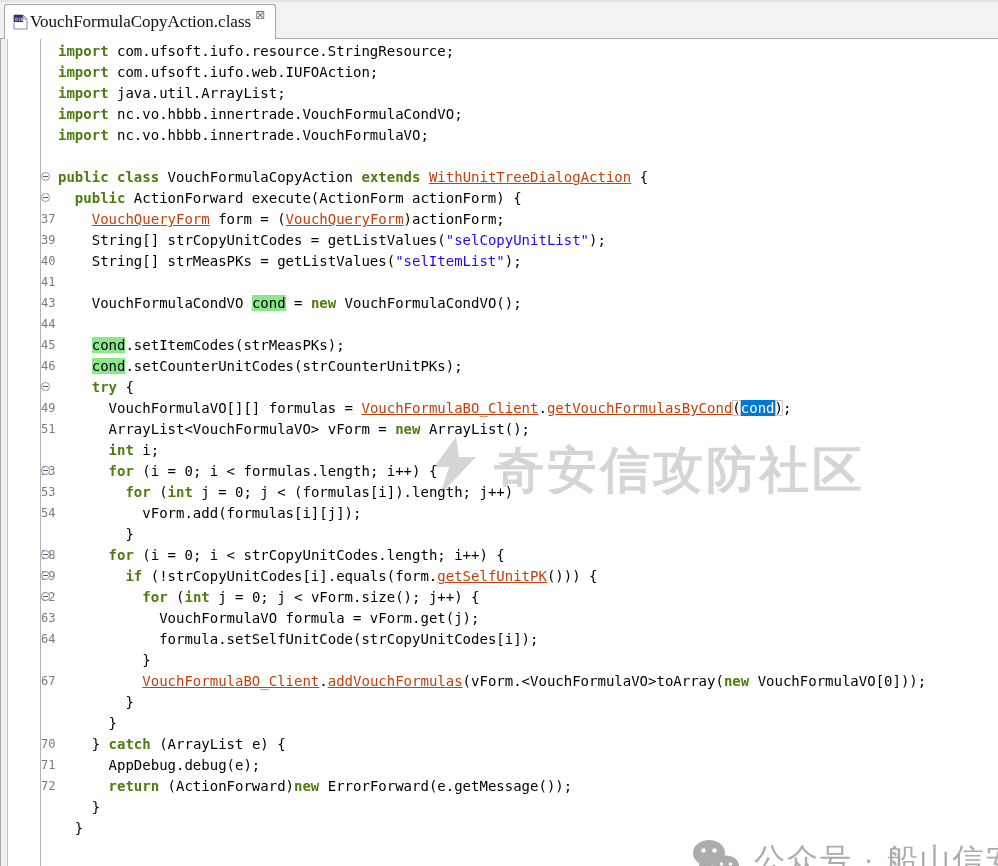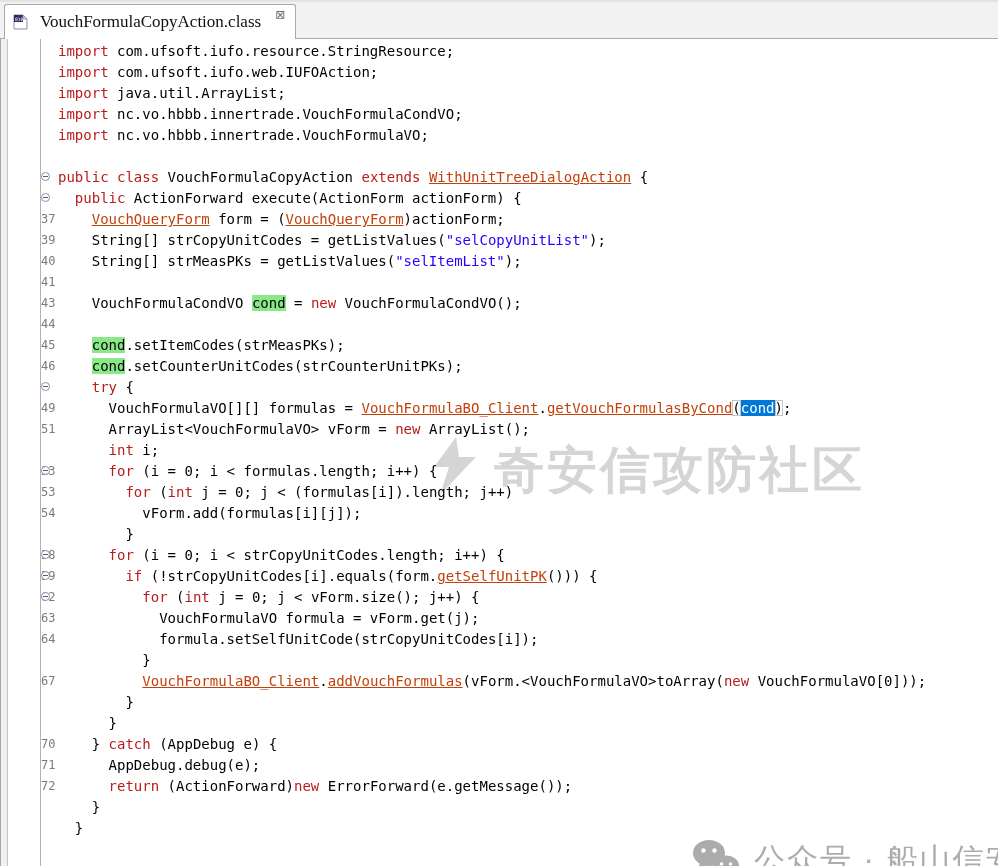--- a/index.html
+++ b/index.html
@@ -15,21 +15,21 @@
     position:absolute; left:0; top:0; width:998px; height:37px;
     background:#F2F2F2;
     border-bottom:1px solid #ABABAB;
   }
   #tab {
     position:absolute; left:4px; top:2px; height:35px;
     background:#FFFFFF;
     border:1px solid #A9A9A9; border-bottom:none;
     border-radius:3px 3px 0 0;
     display:flex; align-items:center;
-    padding:0 10px 0 8px; gap:12px;
+    padding:0 10px 0 8px; gap:2px;
     z-index:2;
   }
   #tab-title {
     font-family:"Liberation Serif","DejaVu Serif",serif;
     font-size:17px; color:#101010; white-space:nowrap;
   }
   #tab-close {
     font-size:12px; color:#707070; align-self:flex-start;
     margin-top:3px; margin-left:2px; cursor:pointer;
     font-family:"DejaVu Sans",sans-serif;
@@ -53,21 +53,21 @@
   }
   .foldc { width:13px; flex:0 0 auto; position:relative; }
   .fold-dot {
     position:absolute; left:0; top:5px; width:9px; height:9px;
     border:1px solid #8F8FAF; border-radius:50%; background:#fff;
   }
   .fold-dot::after {
     content:""; position:absolute; left:1px; right:1px; top:3px; height:1px; background:#5A5A7E;
   }
   .src { white-space:pre; color:#000; padding-left:4px; }
-  .k { color:#b91c1c; font-weight:normal; }
+  .k { color:#4d7c0f; font-weight:bold; }
   .p { color:#000000; }
   .s { color:#2A00FF; }
   .u { color:#c2410c; text-decoration:underline; }
   .h { color:#000000; background:#8AE88A; }
   .x { color:#FFFFFF; background:#0078D7; }
   .b { color:#000000; box-shadow:inset 0 0 0 1px #C6C6C6; }
   
   #wm-center {
     position:absolute; left:432px; top:398px; z-index:5;
     display:flex; gap:10px;
@@ -284,21 +284,21 @@
           <span class="src">        <span class="p">}</span></span>
         </div>
         <div class="line">
           <span class="ln"></span>
           <span class="foldc"></span>
           <span class="src">      <span class="p">}</span></span>
         </div>
         <div class="line">
           <span class="ln">70</span>
           <span class="foldc"></span>
-          <span class="src">    <span class="p">} </span><span class="k">catch</span><span class="p"> (AppDebug e) {</span></span>
+          <span class="src">    <span class="p">} </span><span class="k">catch</span><span class="p"> (ArrayList e) {</span></span>
         </div>
         <div class="line">
           <span class="ln">71</span>
           <span class="foldc"></span>
           <span class="src">      <span class="p">AppDebug.debug(e);</span></span>
         </div>
         <div class="line">
           <span class="ln">72</span>
           <span class="foldc"></span>
           <span class="src">      <span class="k">return</span><span class="p"> (ActionForward)</span><span class="k">new</span><span class="p"> ErrorForward(e.getMessage());</span></span>

